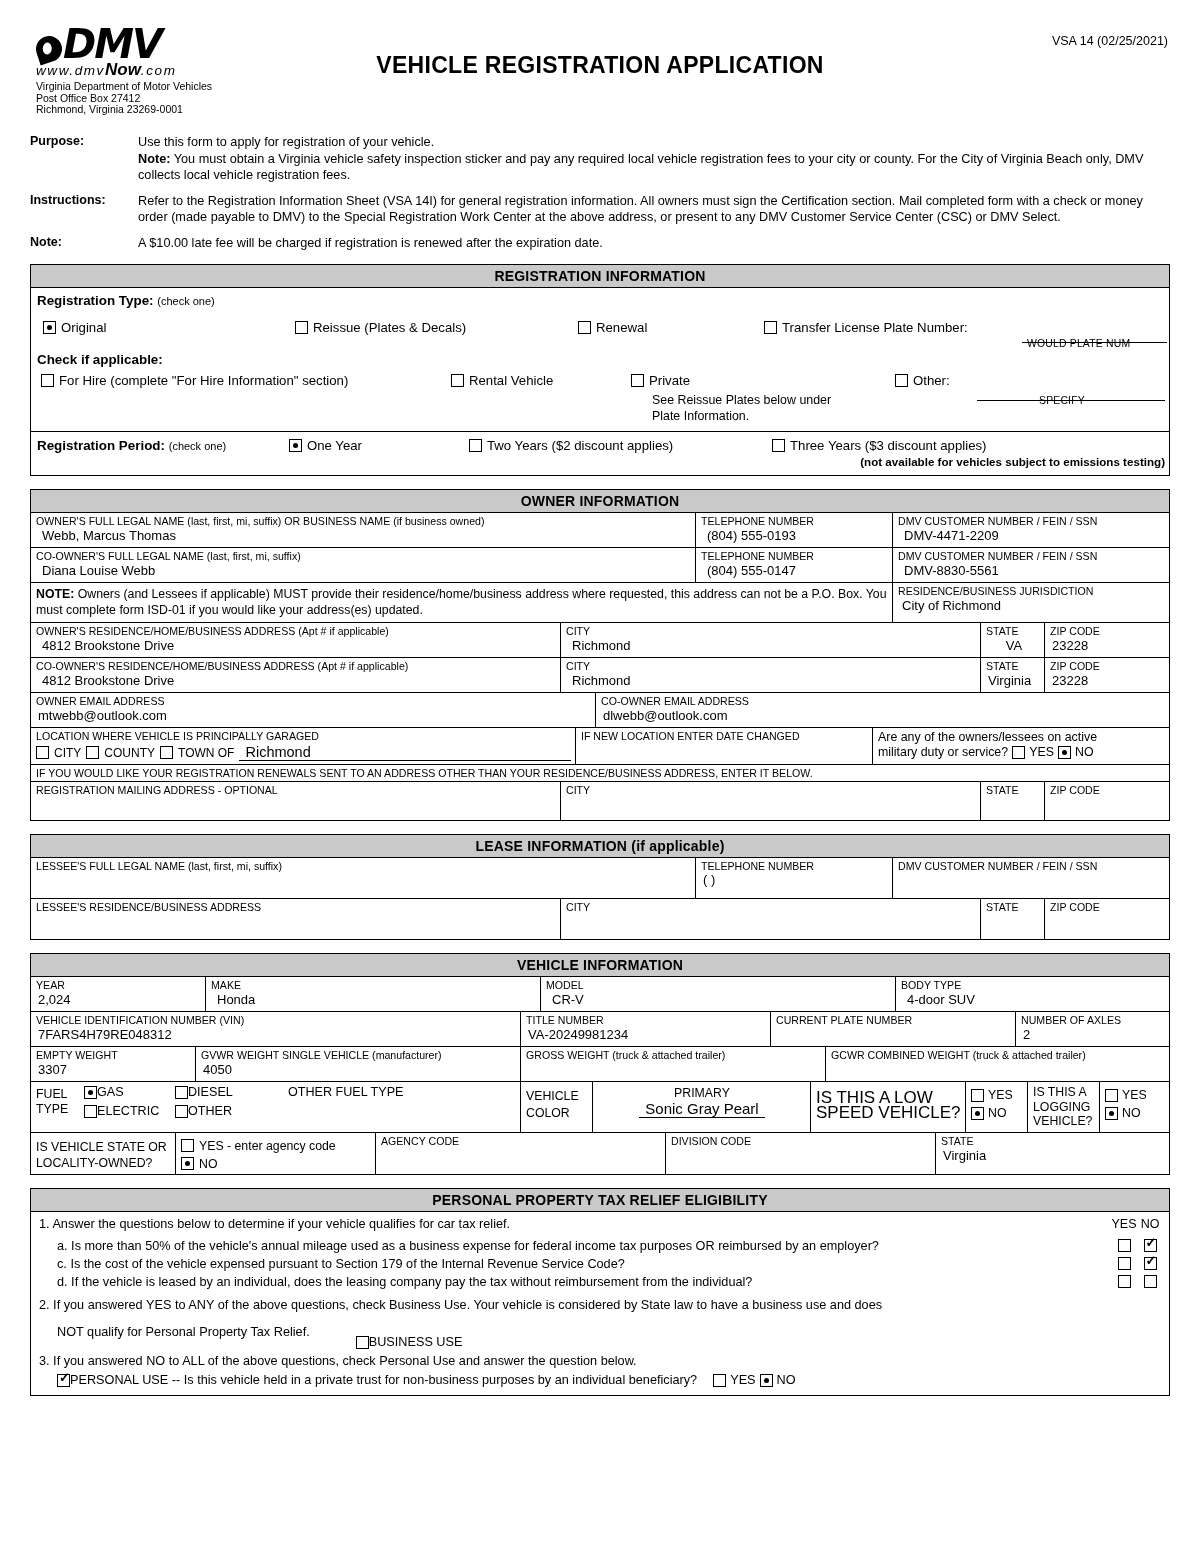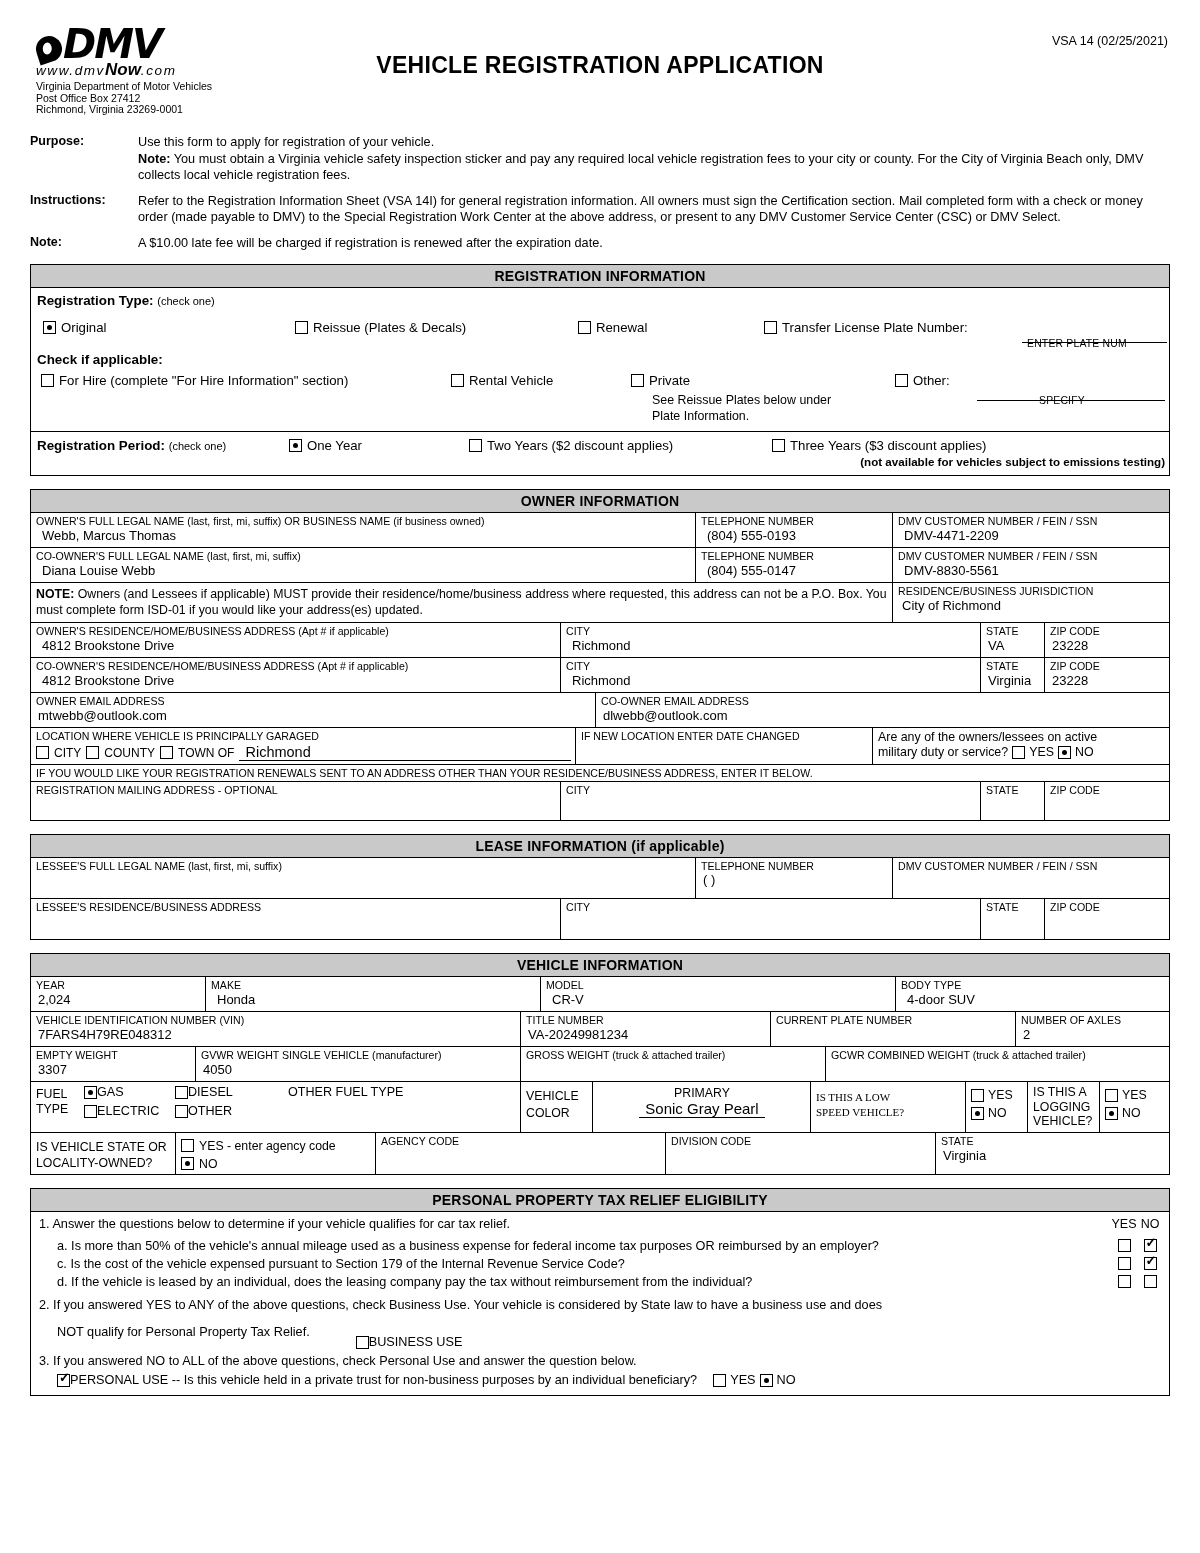--- a/index.html
+++ b/index.html
@@ -124,21 +124,21 @@
         </div>
         <div class="opt" style="position:absolute; left:541px;">
           <span class="cb"></span>
           <span>Renewal</span>
         </div>
         <div class="opt" style="position:absolute; left:727px;">
           <span class="cb"></span>
           <span>Transfer License Plate Number:</span>
         </div>
         <span class="ulfill" style="position:absolute; left:985px; top:12px; width:145px;"></span>
-        <span class="tinycap" style="position:absolute; left:990px; top:22px;">ENTER PLATE NUM</span>
+        <span class="tinycap" style="position:absolute; left:990px; top:22px;">WOULD PLATE NUM</span>
       </div>
 
       <div class="bline" style="margin-top:14px;">Check if applicable:</div>
 
       <div style="position:relative; height:54px; margin-top:6px;">
         <div class="opt" style="position:absolute; left:4px;">
           <span class="cb"></span>
           <span>For Hire (complete "For Hire Information" section)</span>
         </div>
         <div class="opt" style="position:absolute; left:414px;">
@@ -227,21 +227,21 @@
       <div class="cell" style="width:530px;">
         <div class="clab">OWNER'S RESIDENCE/HOME/BUSINESS ADDRESS (Apt # if applicable)</div>
         <div class="cval">4812 Brookstone Drive</div>
       </div>
       <div class="cell" style="width:420px;">
         <div class="clab">CITY</div>
         <div class="cval">Richmond</div>
       </div>
       <div class="cell" style="width:64px;">
         <div class="clab">STATE</div>
-        <div class="cval" style="padding-left:2px;">VA</div>
+        <div class="cval" style="padding-left:2px;text-align:center;">VA</div>
       </div>
       <div class="cell" style="flex:1;">
         <div class="clab">ZIP CODE</div>
         <div class="cval" style="padding-left:2px;">23228</div>
       </div>
     </div>
 
     <div class="row" style="border-bottom-width:1.6px;">
       <div class="cell" style="width:530px;">
         <div class="clab">CO-OWNER'S RESIDENCE/HOME/BUSINESS ADDRESS (Apt # if applicable)</div>
@@ -440,21 +440,21 @@
         <div style="font-size:12.3px; line-height:17px;">
           <div>VEHICLE</div>
           <div>COLOR</div>
         </div>
       </div>
       <div class="cell" style="width:218px; text-align:center; padding-top:4px;">
         <div style="font-size:12.3px;">PRIMARY</div>
         <div style="font-size:15px; border-bottom:1.6px solid #000; display:inline-block; padding:0 6px;">Sonic Gray Pearl</div>
       </div>
       <div class="cell" style="width:155px; padding-top:8px;">
-        <div style="font-size:11px; line-height:15px;font-family:Liberation Serif, serif;">
+        <div style="font-size:17px; line-height:15px;">
           <div>IS THIS A LOW</div>
           <div>SPEED VEHICLE?</div>
         </div>
       </div>
       <div class="cell" style="width:62px; padding-top:6px;">
         <div style="display:flex; align-items:center; gap:4px; font-size:12.3px; margin-bottom:4px;">
           <span class="cb"></span>
           <span>YES</span>
         </div>
         <div style="display:flex; align-items:center; gap:4px; font-size:12.3px;">

